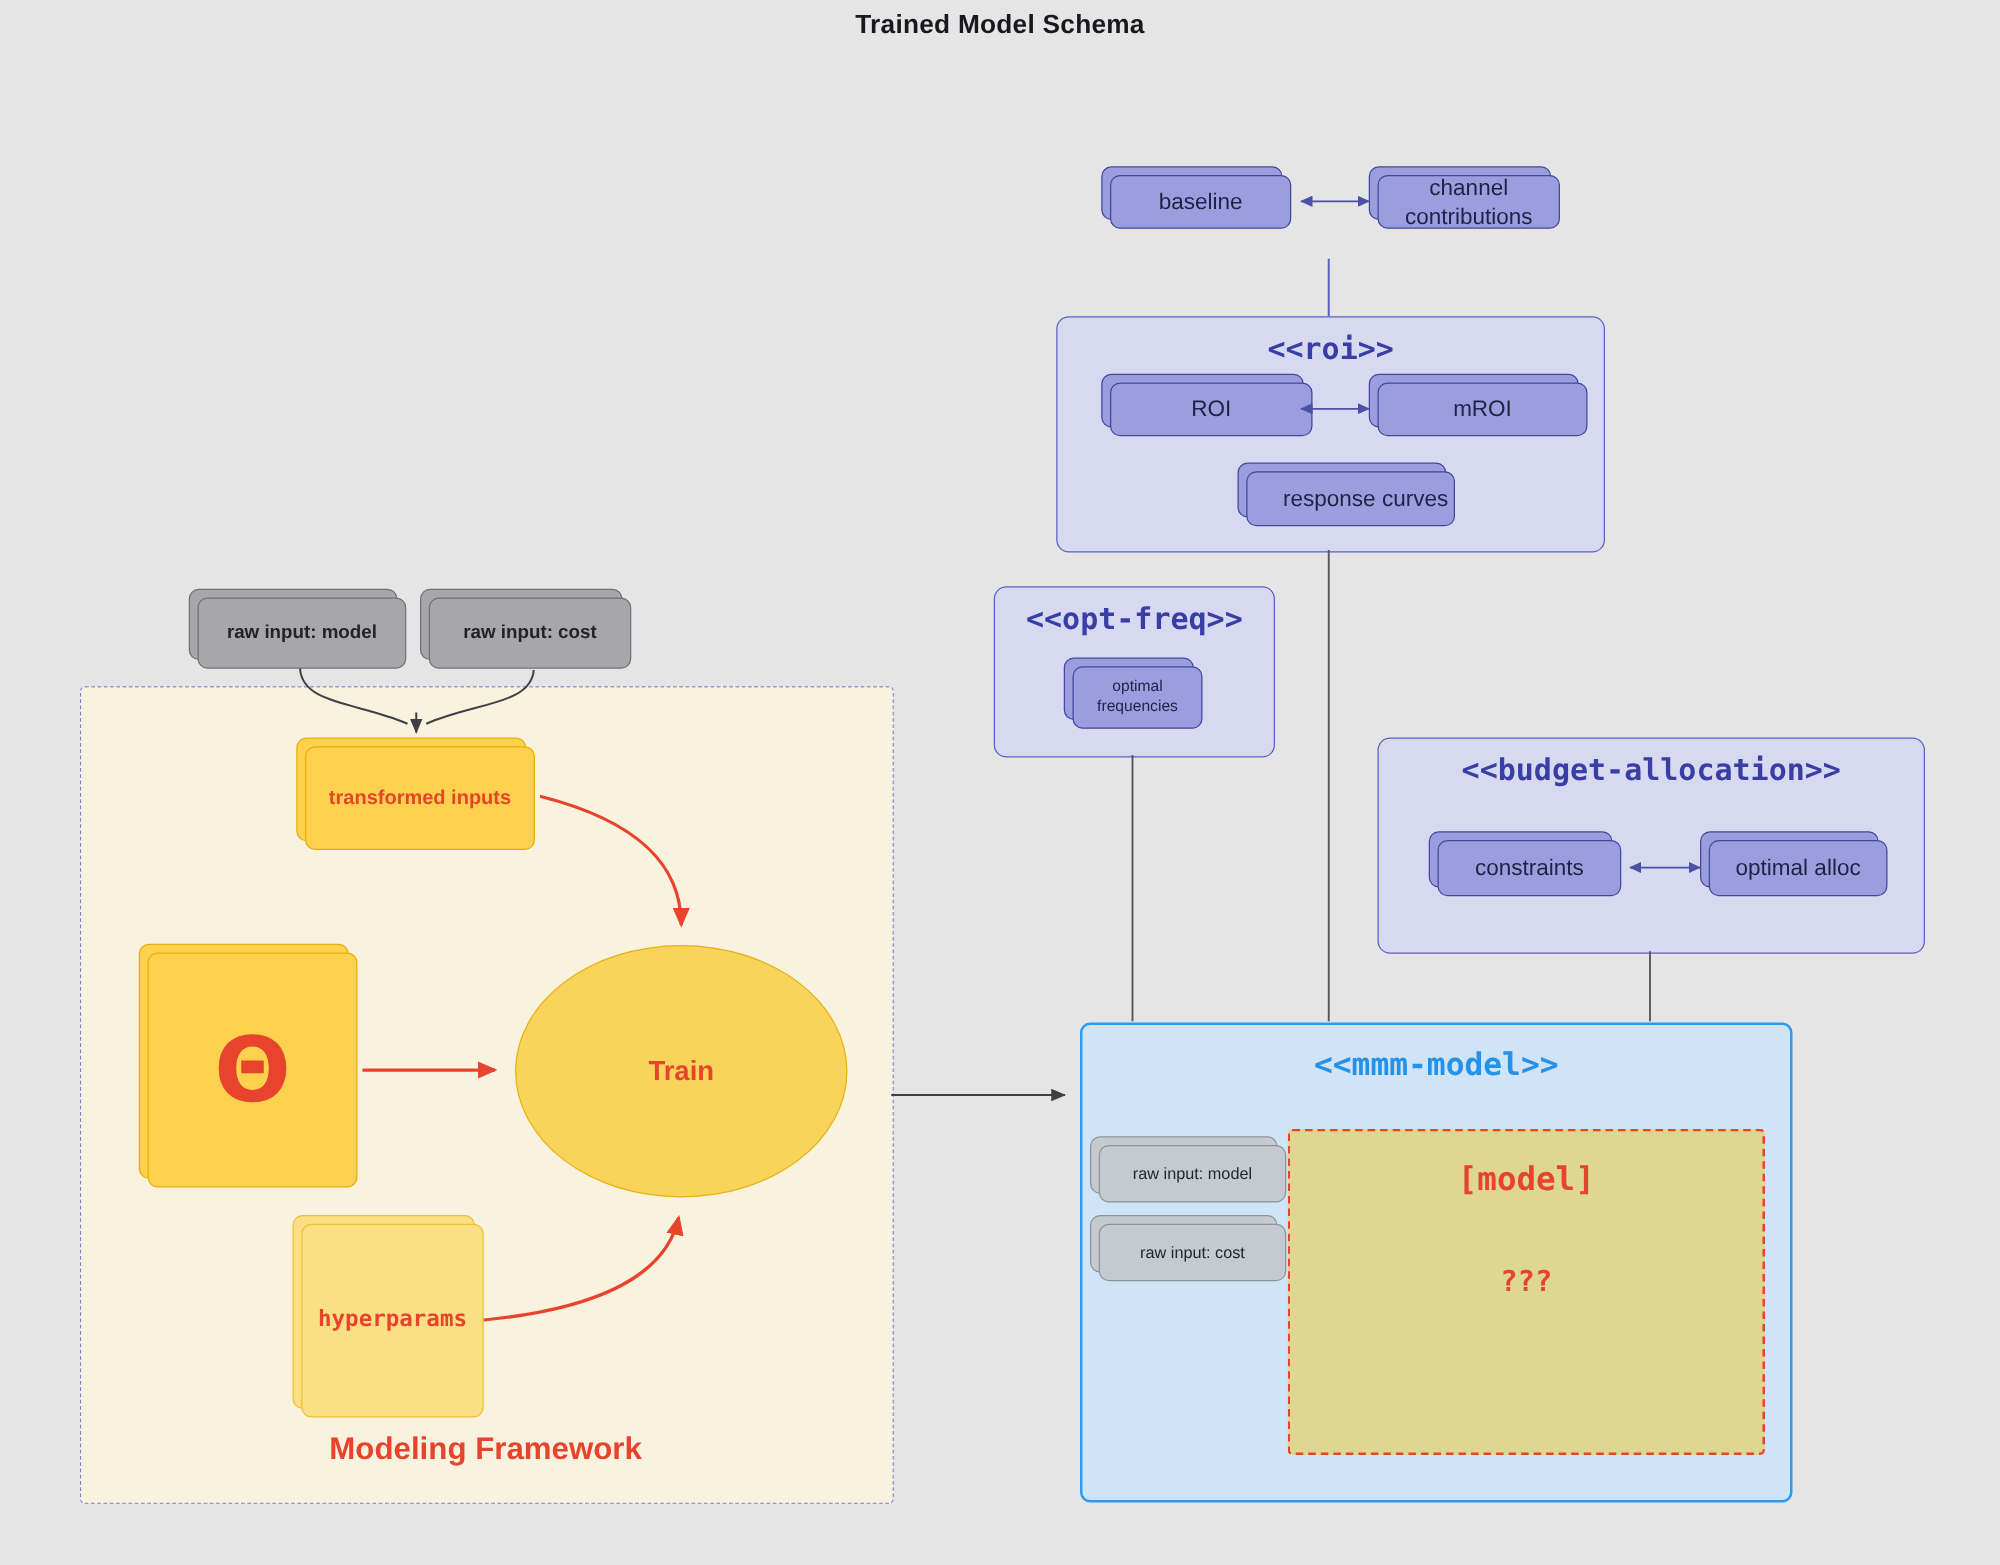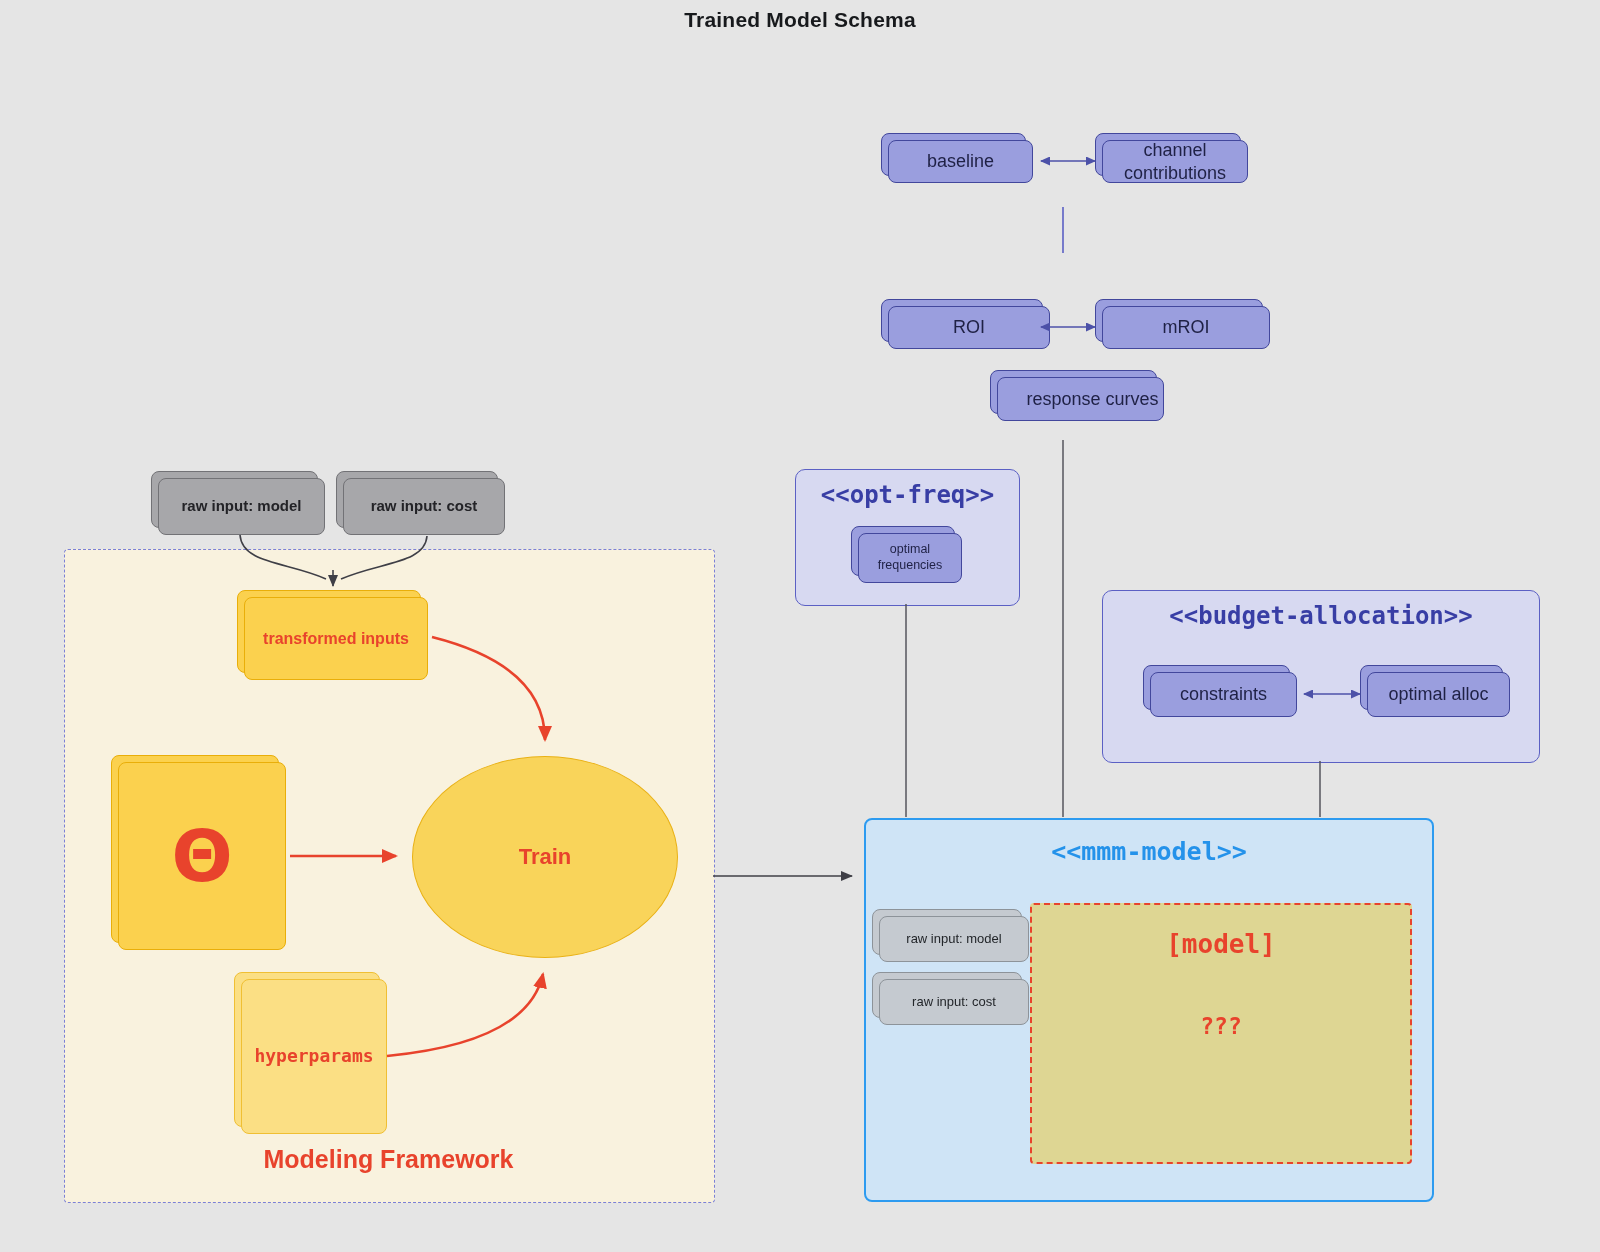--- a/index.html
+++ b/index.html
@@ -79,20 +79,23 @@
     <span>Train</span>
   </div>
 
   <div class="stack lavnode" style="left:888px;top:140px;width:145px;height:43px;">
     <span>baseline</span>
   </div>
   <div class="stack lavnode" style="left:1102px;top:140px;width:146px;height:43px;">
     <span>channel contributions</span>
   </div>
 
+  <div class="lav" style="left:845px;top:253px;width:437px;height:187px;">
+    <div class="ctitle">&lt;&lt;roi&gt;&gt;</div>
+  </div>
   <div class="stack lavnode" style="left:888px;top:306px;width:162px;height:43px;">
     <span>ROI</span>
   </div>
   <div class="stack lavnode" style="left:1102px;top:306px;width:168px;height:43px;">
     <span>mROI</span>
   </div>
   <div class="stack lavnode" style="left:997px;top:377px;width:143px;height:44px;padding-left:24px;">
     <span>response curves</span>
   </div>
 

